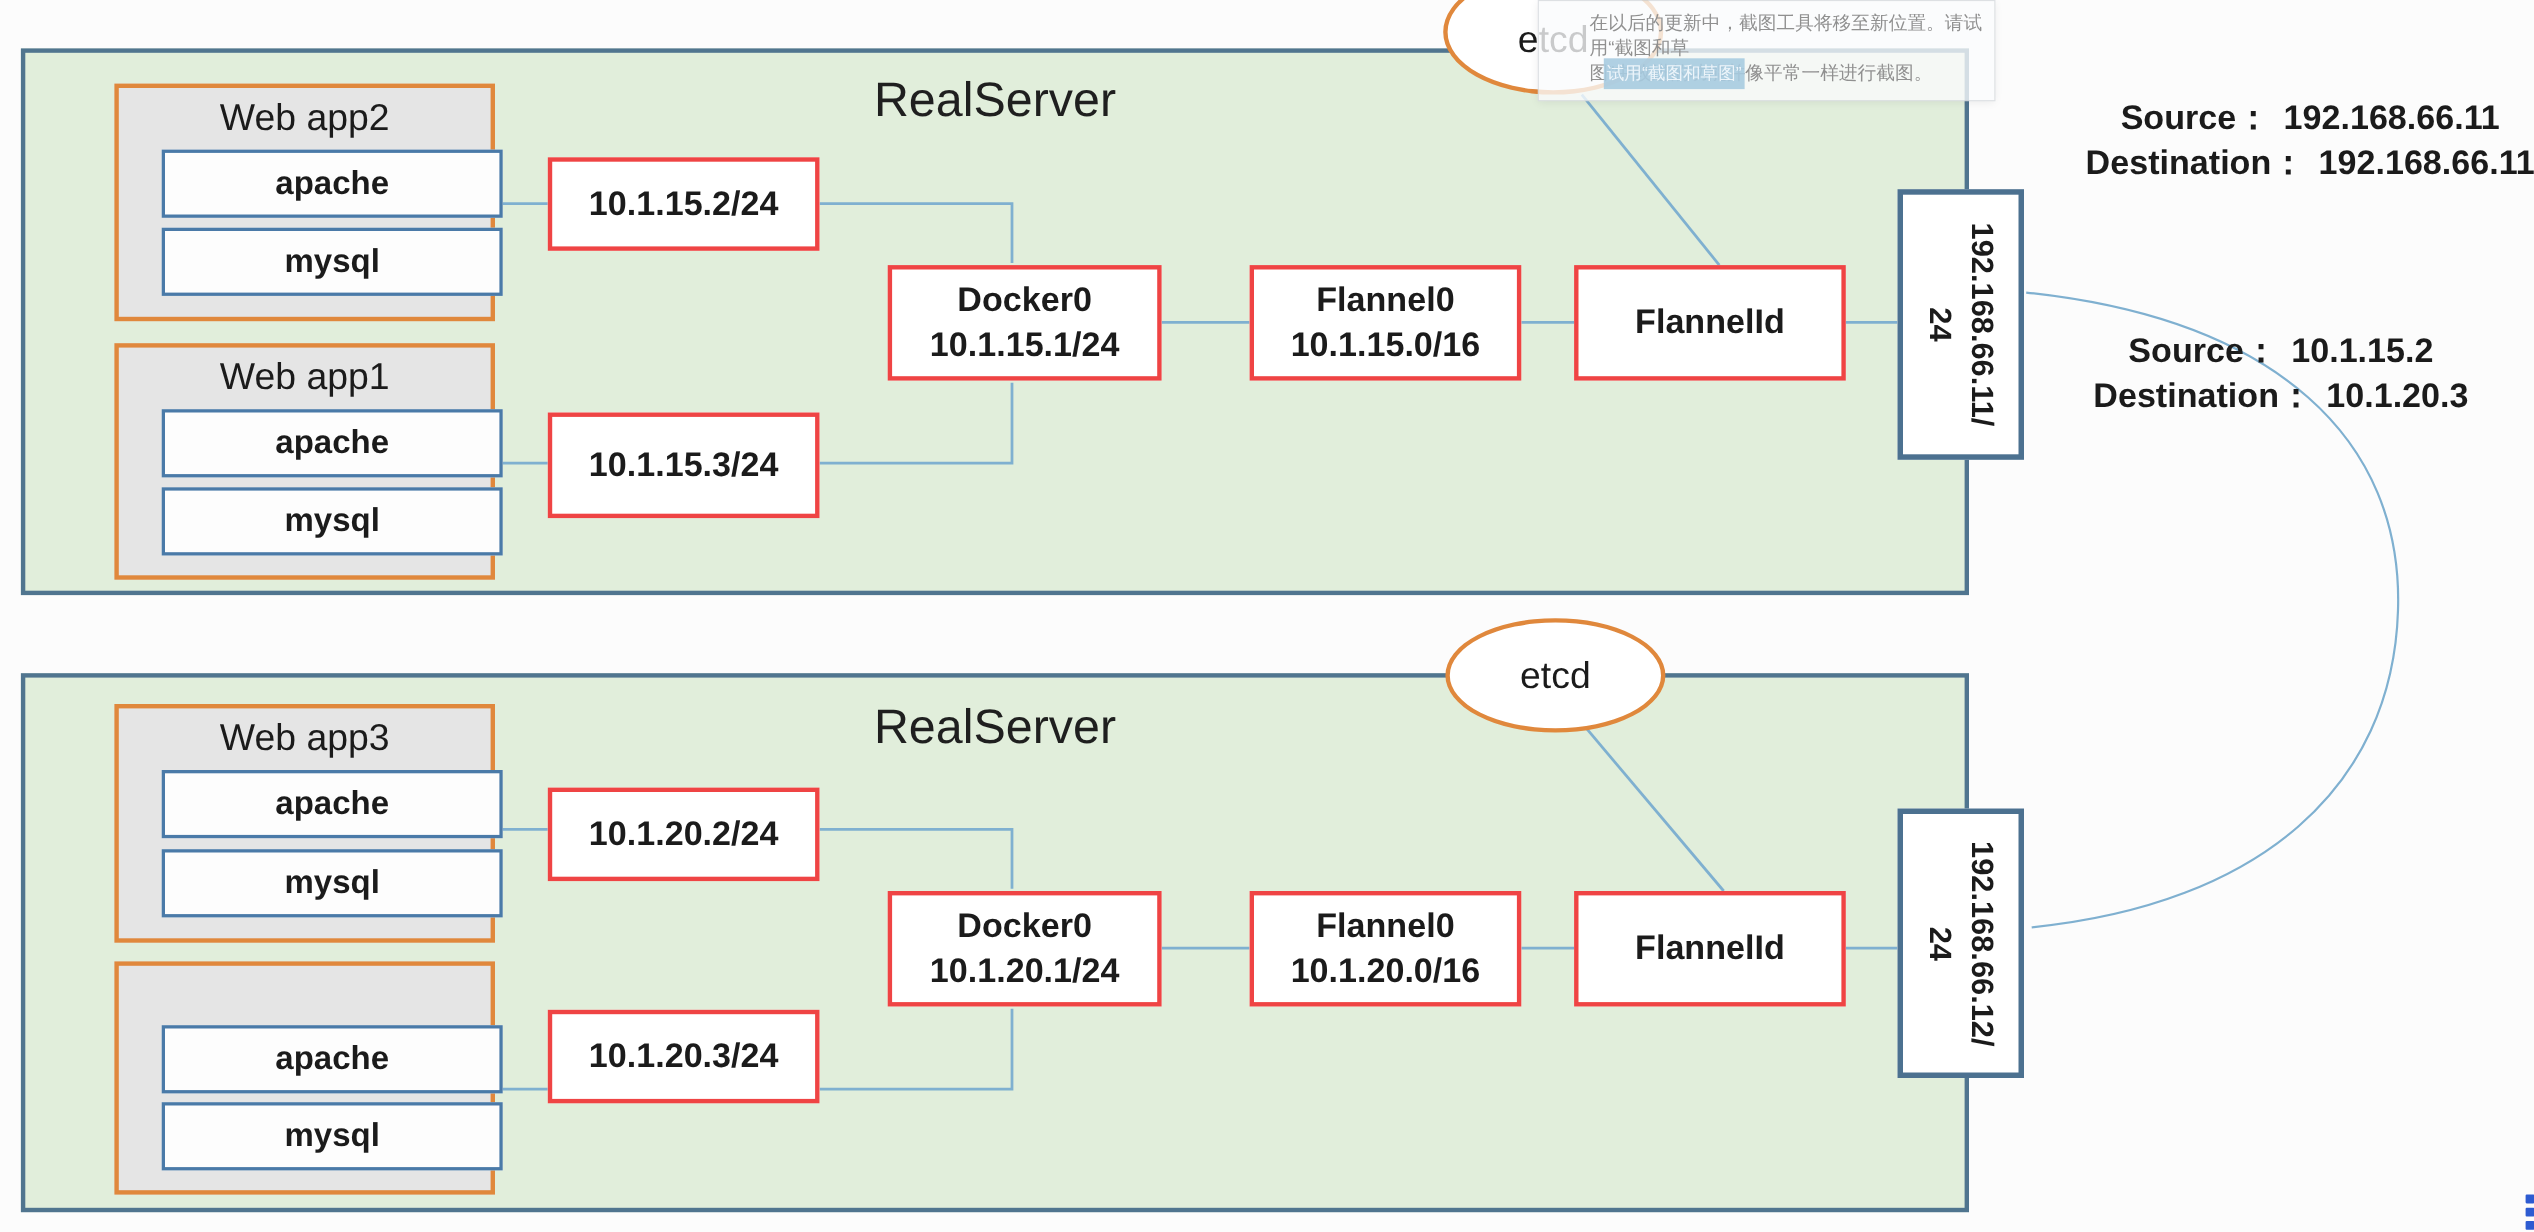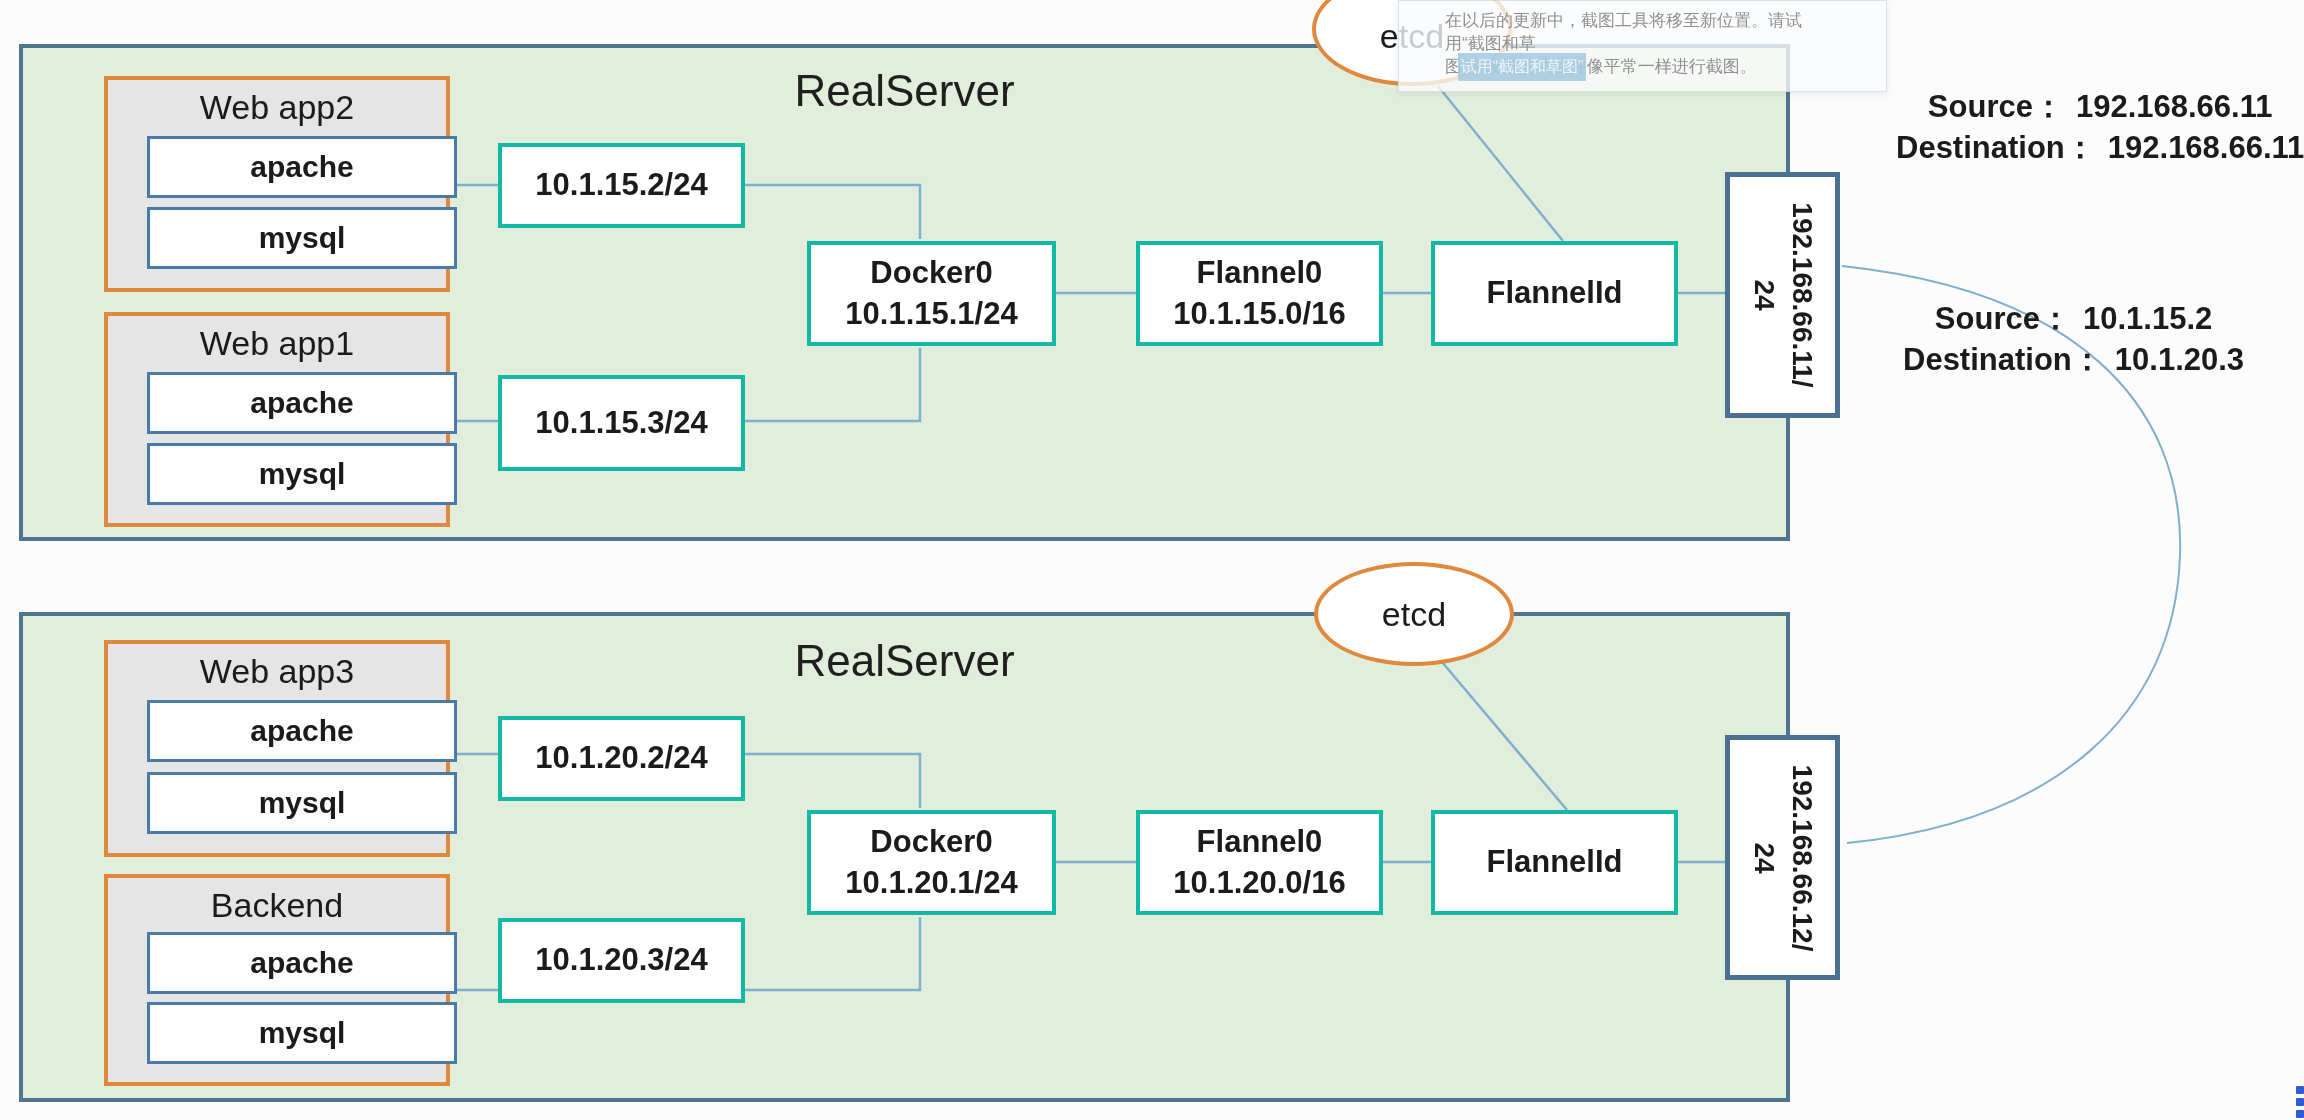--- a/index.html
+++ b/index.html
@@ -41,21 +41,21 @@
     background:#fdfdfd;
     border:3px solid #4a7aa8;
     display:flex; align-items:center; justify-content:center;
     font-size:30px; font-weight:700;
   }
 
   
   .node {
     position:absolute;
     background:#ffffff;
-    border:4px solid #14b8a6;
+    border:4px solid #ef4444;
     display:flex; align-items:center; justify-content:center;
     text-align:center;
     font-size:31px; font-weight:700;
     line-height:1.3;
   }
 
   .hostbox {
     position:absolute;
     width:115px;
     background:#ffffff;
@@ -195,21 +195,20 @@
   </div>
 </div>
 
 <div class="group" style="left:104px; top:640px; width:346px; height:217px;">
   <div class="group-title">Web app3</div>
   <div class="comp" style="top:56px">apache</div>
   <div class="comp" style="top:128px">mysql</div>
 </div>
 
 <div class="group" style="left:104px; top:874px; width:346px; height:212px;">
-  <div class="group-title">Backend</div>
   <div class="comp" style="top:54px">apache</div>
   <div class="comp" style="top:124px">mysql</div>
 </div>
 
 <div class="node" style="left:498px; top:716px; width:247px; height:85px;">
   <span>10.1.20.2/24</span>
 </div>
 <div class="node" style="left:498px; top:918px; width:247px; height:85px;text-align:right;">
   <span>10.1.20.3/24</span>
 </div>
@@ -255,21 +254,21 @@
 
 <div class="note" style="left:1903px; top:298px;">
   <div class="row">
     <span class="lbl">Source：</span><span>10.1.15.2</span>
   </div>
   <div class="row">
     <span class="lbl">Destination：</span><span>10.1.20.3</span>
   </div>
 </div>
 
-<div class="toast" style="left:1398px; top:0; width:489px; height:92px;">
+<div class="toast" style="left:1398px; top:0; width:416px; height:92px;">
   <div class="toast-text">
     <div>在以后的更新中，截图工具将移至新位置。请试用“截图和草</div>
     <div>图”中改进的功能并像平常一样进行截图。</div>
   </div>
   <div class="toast-btn">试用“截图和草图”</div>
 </div>
 
 <div class="edge-dash" style="top:1086px"></div>
 <div class="edge-dash" style="top:1098px"></div>
 <div class="edge-dash" style="top:1110px"></div>

